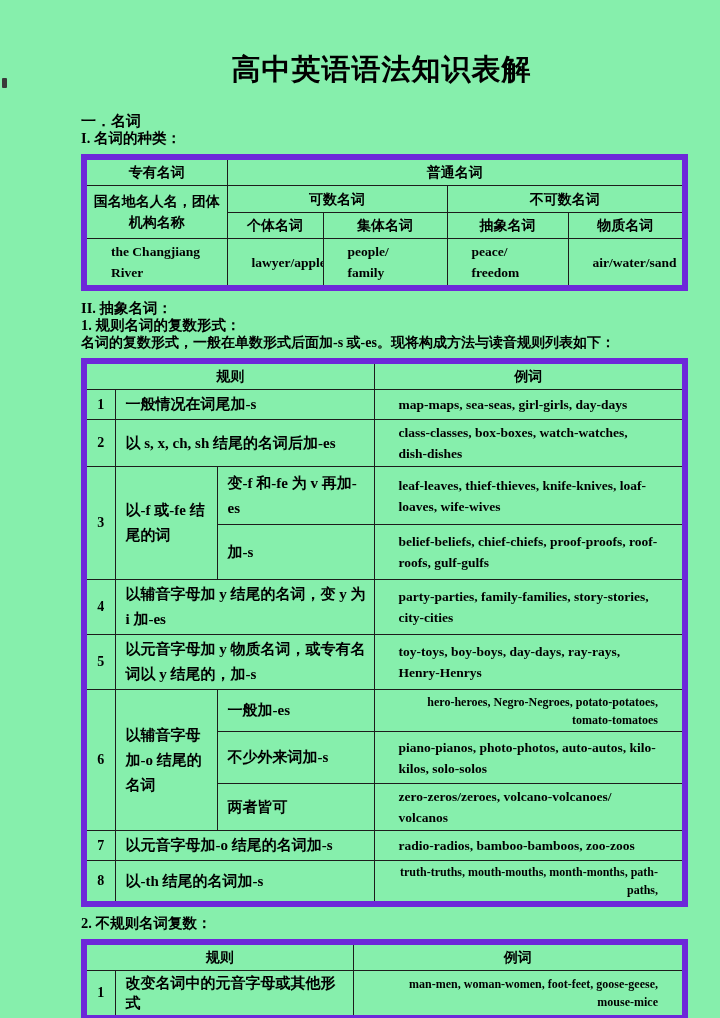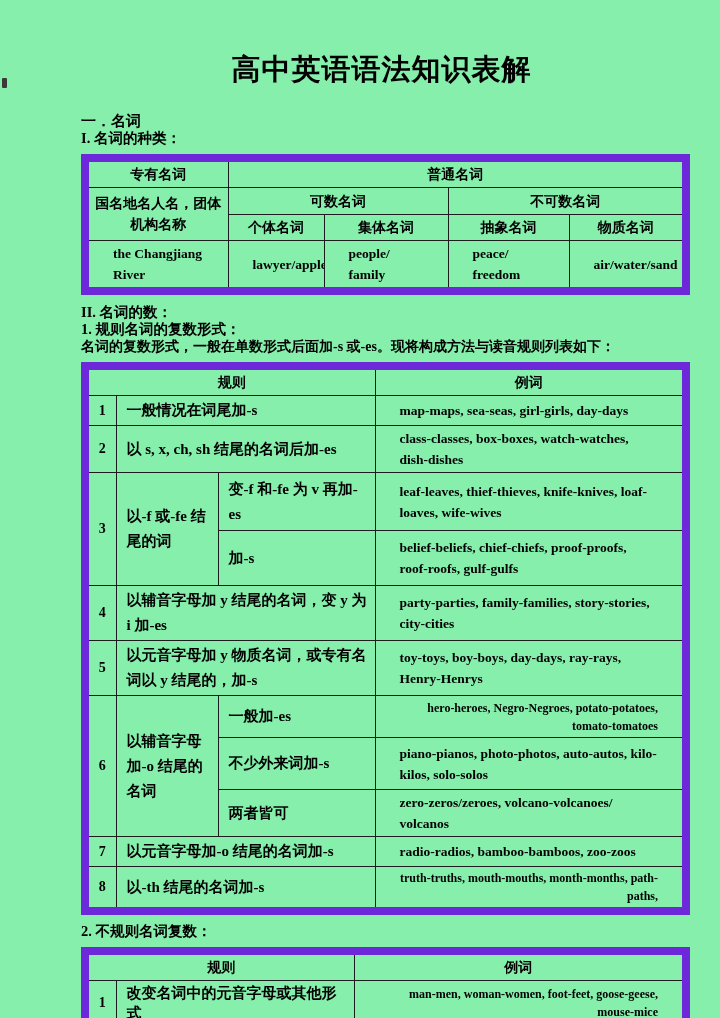--- a/index.html
+++ b/index.html
@@ -22,21 +22,21 @@
     line-height:38px;
   }
   .h-sec   { margin-top:25px; font-size:15px; line-height:17px; }
   .h-sub   { margin-top:0; font-size:14.5px; line-height:17px; }
   .para    { font-size:14px;  line-height:17px; }
   table {
     border-collapse:collapse;
     table-layout:fixed;
     width:601px;
     margin-top:7px;
-    border:8px solid #6d28d9;
+    border:6px solid #6d28d9;
   }
   td {
     border:1px solid #1c1c1c;
     vertical-align:middle;
     padding:2px 24px;
     overflow:hidden;
   }
   td.hd  { text-align:center; font-size:14px; line-height:21px; padding:2px 4px; }
   td.num { text-align:center; font-size:14px; padding:2px 2px; }
   td.cn  { text-align:left;   font-size:15px; line-height:25px; padding:2px 6px 2px 10px; }
@@ -83,21 +83,21 @@
       <tr style="height:31px">
         <td class="en">the Changjiang River</td>
         <td class="en">lawyer/apple</td>
         <td class="en">people/ family</td>
         <td class="en">peace/ freedom</td>
         <td class="en">air/water/sand</td>
       </tr>
     </tbody>
       </table>
 
-    <div class="h-sub" style="margin-top:9px">II. 名词的数：</div>
+    <div class="h-sub" style="margin-top:9px">II. 抽象名词：</div>
     <div class="h-sub">1. 规则名词的复数形式：</div>
     <div class="para">名词的复数形式，一般在单数形式后面加-s 或-es。现将构成方法与读音规则列表如下：</div>
 
     <table>
       <colgroup>
           <col style="width:31px">
           <col style="width:102px">
           <col style="width:157px">
           <col style="width:311px">
         </colgroup>

